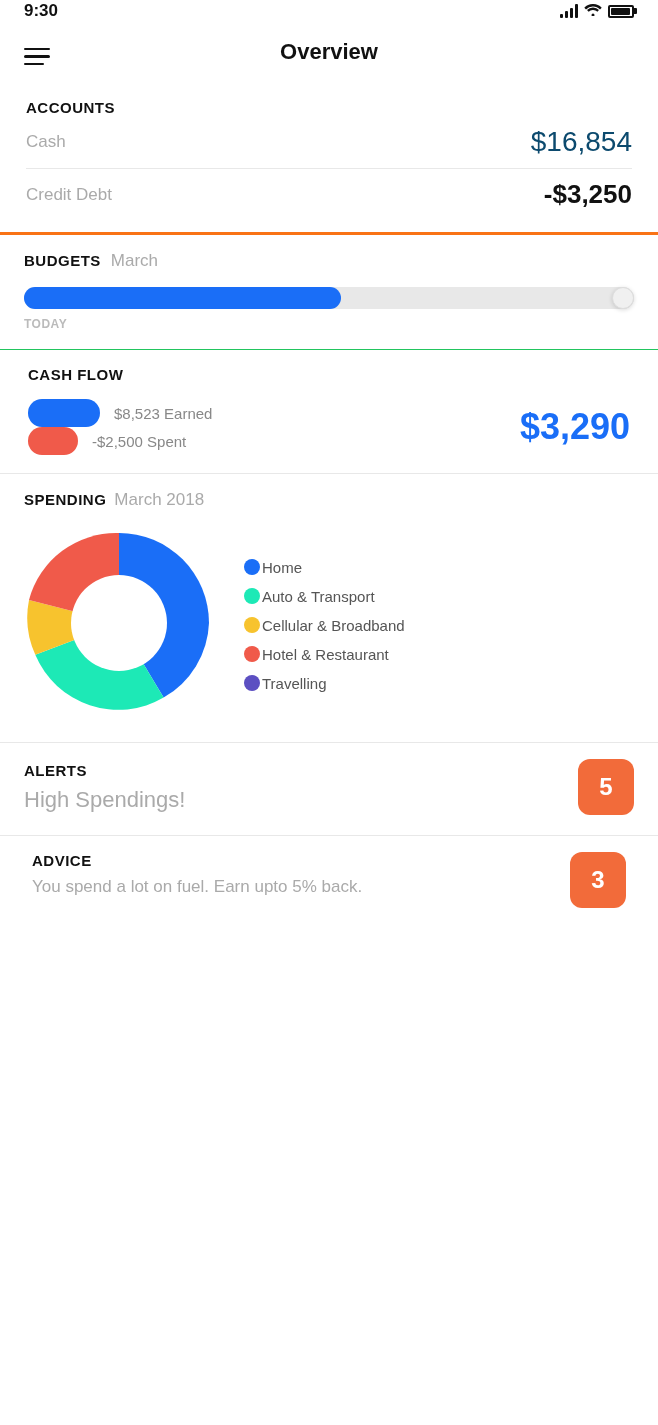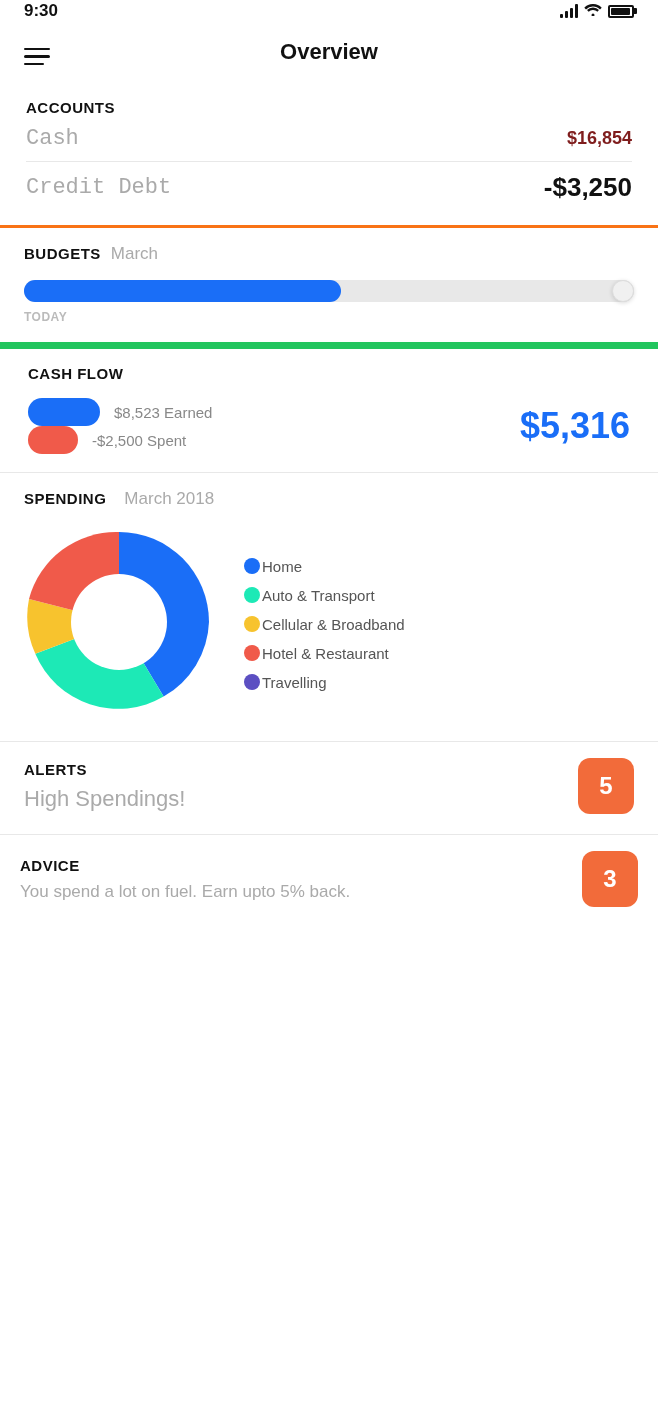--- a/index.html
+++ b/index.html
@@ -119,44 +119,43 @@
       padding: 16px 26px 12px;
       border-bottom: 3px solid #f97316;
     }
     .account-row {
       display: flex;
       justify-content: space-between;
       align-items: center;
       padding: 10px 0;
     }
     .account-label {
-      font-size: 22px;
+      font-size: 17px;
       color: #aaa;
-      font-family: Liberation Mono, monospace;
     }
     .account-value-blue {
-      font-size: 18px;
-      font-weight: 700;
-      color: #7f1d1d;
+      font-size: 28px;
+      font-weight: 400;
+      color: #0c4a6e;
     }
     .account-value-black {
       font-size: 26px;
       font-weight: 700;
       color: #111;
     }
     .account-divider {
       border: none;
       border-top: 1px solid #e8e8e8;
       margin: 0;
     }
 
     
     .budgets-section {
       padding: 16px 24px 18px;
-      border-bottom: 7px solid #22c55e;
+      border-bottom: 1px solid #22c55e;
     }
     .budgets-header {
       display: flex;
       align-items: baseline;
       gap: 10px;
       margin-bottom: 16px;
     }
     .budgets-month {
       font-size: 17px;
       font-weight: 400;
@@ -240,21 +239,21 @@
     }
 
     
     .spending-section {
       padding: 16px 24px 20px;
       border-bottom: 1px solid #e8e8e8;
     }
     .spending-header {
       display: flex;
       align-items: baseline;
-      gap: 18px;
+      gap: 8px;
       margin-bottom: 18px;
     }
     .spending-period {
       font-size: 17px;
       font-weight: 400;
       color: #aaa;
     }
     .spending-content {
       display: flex;
       align-items: center;
@@ -309,24 +308,23 @@
       align-items: center;
       justify-content: center;
       font-size: 24px;
       font-weight: 700;
       color: #fff;
       flex-shrink: 0;
     }
 
     
     .advice-section {
-      padding: 16px 20px 20px;
+      padding: 16px 32px 20px;
       display: flex;
       justify-content: space-between;
-      align-items: center;
     }
     .advice-left .section-title {
       margin-bottom: 8px;
     }
     .advice-desc {
       font-size: 17px;
       color: #aaa;
       max-width: 380px;
     }
   </style>
@@ -395,21 +393,21 @@
     <div class="cashflow-items">
       <div class="cashflow-row">
         <div class="cashflow-bar-blue"></div>
         <span class="cashflow-text">$8,523 Earned</span>
       </div>
       <div class="cashflow-row">
         <div class="cashflow-bar-red"></div>
         <span class="cashflow-text">-$2,500 Spent</span>
       </div>
     </div>
-    <span class="cashflow-total">$5,316</span>
+    <span class="cashflow-total">$3,290</span>
   </div>
 </div>
 
 <div class="spending-section">
   <div class="spending-header">
     <span class="section-title">SPENDING</span>
     <span class="spending-period">March 2018</span>
   </div>
   <div class="spending-content">
     <div class="donut-wrapper">

